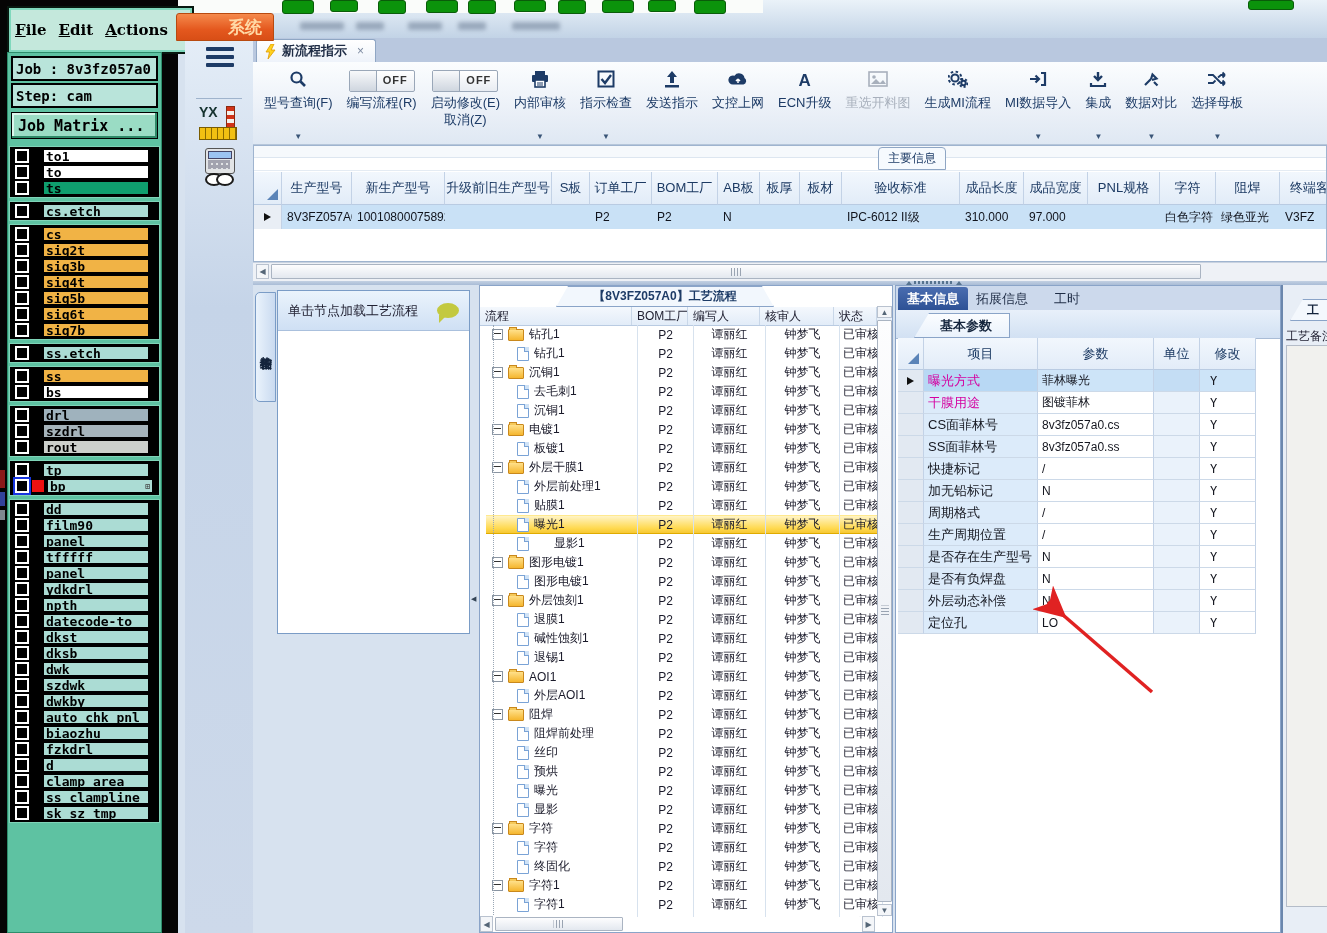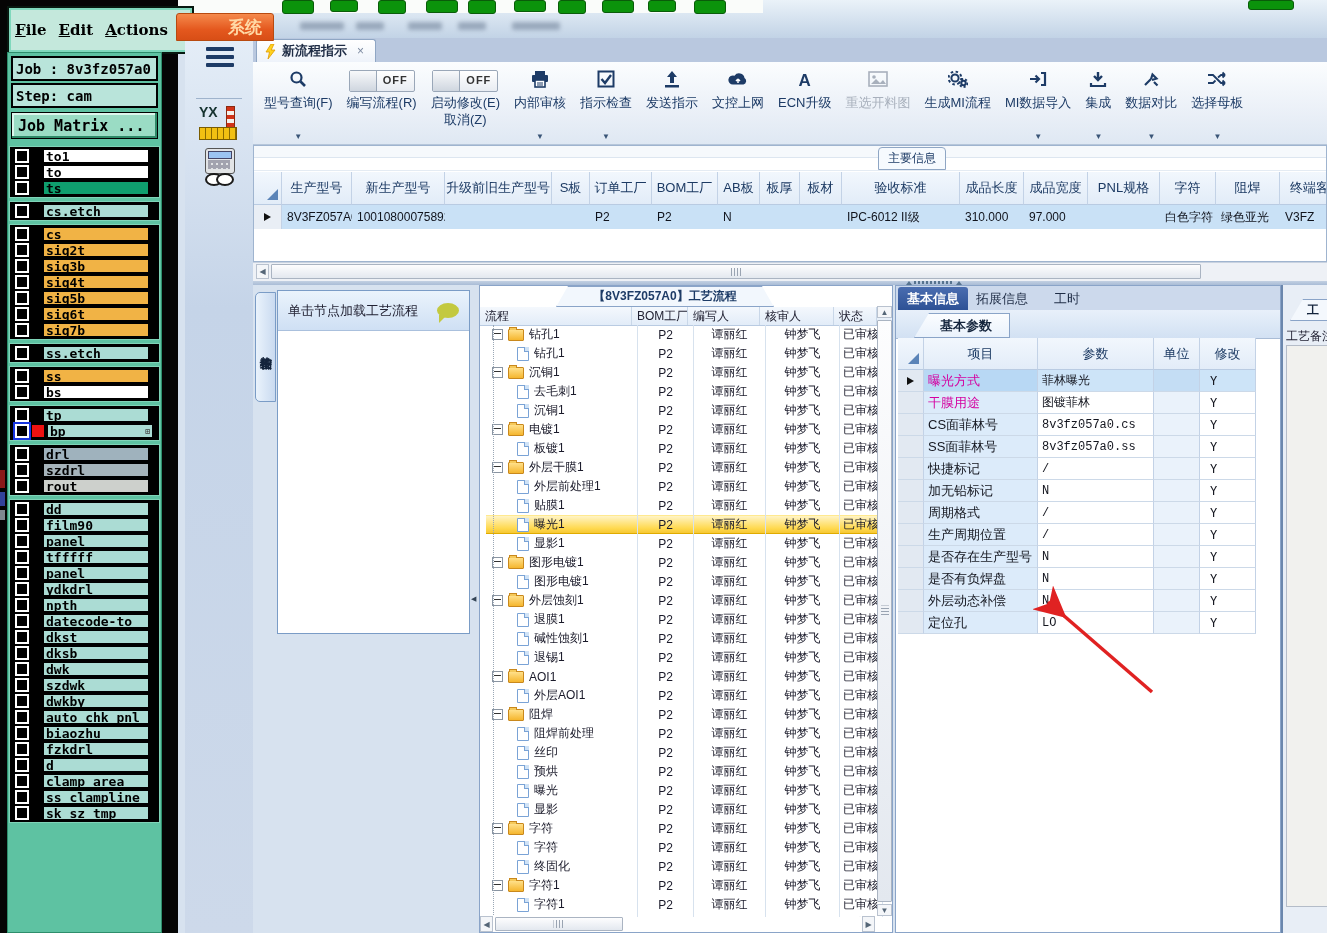--- a/index.html
+++ b/index.html
@@ -151,21 +151,21 @@
     display:flex;align-items:center;justify-content:center;padding-left:8px;box-sizing:border-box;}
   #pg-head{position:absolute;left:2px;top:52px;height:32px;display:flex;}
   .pgh{background:linear-gradient(#f2f7fd,#e2ecf8);border-right:1px solid #c3d2e6;border-bottom:1px solid #b9cbe2;
     font-size:13px;color:#1c3a63;display:flex;align-items:center;justify-content:center;box-sizing:border-box;flex:none;}
   #pg-rows{position:absolute;left:2px;top:84px;}
   .prow{display:flex;height:22px;}
   .pcell{border-right:1px solid #c3d2e6;border-bottom:1px solid #ccd9e8;font-size:13px;display:flex;align-items:center;
     box-sizing:border-box;flex:none;overflow:hidden;white-space:nowrap;color:#14161f;}
   .pcell.psel{background:#e2e9f2;justify-content:center;}
   .pcell.plabel{background:#dcebfa;padding-left:4px;}
-  .pcell.pvalue{background:#fff;padding-left:4px;font-family:Liberation Mono, monospace;font-size:12px;}
+  .pcell.pvalue{background:#fff;padding-left:4px;font-family:Liberation Sans, sans-serif;font-size:12px;}
   .pcell.punit{background:#eaf2fb;}
   .pcell.pmod{background:#fff;padding-left:10px;font-family:"DejaVu Sans Mono","Liberation Mono",monospace;font-size:12px;}
   .prow.selrow .plabel{background:#b8d8f4;}
   .prow.selrow .pvalue,.prow.selrow .pmod{background:#cde4f8;}
   .prow.selrow .punit{background:#c4ddf4;}
   .pgh.mt-corner::after{right:4px;bottom:5px;}
   #grip-dots{left:906px;top:279px;width:56px;height:7px;z-index:4;display:flex;align-items:center;gap:2px;}
   #grip-dots .dotrow{flex:1;height:3px;background:repeating-linear-gradient(90deg,#56738f 0 2px,transparent 2px 4px);}
   #grip-dots .tri-up{width:0;height:0;border-style:solid;border-width:0 3px 4px 3px;border-color:transparent transparent #56738f transparent;}
   
@@ -311,50 +311,50 @@
         <div class="lrow">
           <div class="lcheck"></div>
           <div class="lname" style="background: #ffffff;">
             <span>bs</span>
           </div>
         </div>
       </div>
       <div class="lgroup">
         <div class="lrow">
           <div class="lcheck"></div>
+          <div class="lname" style="background: rgb(159, 178, 189);">
+            <span>drl</span>
+          </div>
+        </div>
+        <div class="lrow">
+          <div class="lcheck"></div>
+          <div class="lname" style="background: rgb(166, 180, 187);">
+            <span>szdrl</span>
+          </div>
+        </div>
+        <div class="lrow">
+          <div class="lcheck"></div>
+          <div class="lname" style="background: rgb(205, 208, 204);">
+            <span>rout</span>
+          </div>
+        </div>
+      </div>
+      <div class="lgroup">
+        <div class="lrow">
+          <div class="lcheck"></div>
           <div class="lname" style="background: rgb(171, 220, 212);">
             <span>tp</span>
           </div>
         </div>
         <div class="lrow">
           <div class="lcheck sel"></div>
           <div class="lchip" style="background: rgb(238, 17, 17);"></div>
           <div class="lname tight" style="background: rgb(171, 220, 212);">
             <span>bp</span>
             <span class="bpg">⊞</span>
-          </div>
-        </div>
-      </div>
-      <div class="lgroup">
-        <div class="lrow">
-          <div class="lcheck"></div>
-          <div class="lname" style="background: rgb(159, 178, 189);">
-            <span>drl</span>
-          </div>
-        </div>
-        <div class="lrow">
-          <div class="lcheck"></div>
-          <div class="lname" style="background: rgb(166, 180, 187);">
-            <span>szdrl</span>
-          </div>
-        </div>
-        <div class="lrow">
-          <div class="lcheck"></div>
-          <div class="lname" style="background: rgb(205, 208, 204);">
-            <span>rout</span>
           </div>
         </div>
       </div>
       <div class="lgroup">
         <div class="lrow">
           <div class="lcheck"></div>
           <div class="lname" style="background: rgb(171, 220, 212);">
             <span>dd</span>
           </div>
         </div>
@@ -825,21 +825,21 @@
         <div class="tcell" style="width: 152px;">
           <div class="fico"></div>
           <span>曝光1</span>
         </div>
         <div class="tcell ctr" style="width: 56px;">P2</div>
         <div class="tcell ctr" style="width: 72px;">谭丽红</div>
         <div class="tcell ctr" style="width: 74px;">钟梦飞</div>
         <div class="tcell ctr" style="width: 43px;">已审核</div>
       </div>
       <div class="trow">
-        <div class="tcell" style="width: 152px;">
+        <div class="tcell" style="width: 152px; gap: 20px;">
           <div class="fico"></div>
           <span>显影1</span>
         </div>
         <div class="tcell ctr" style="width: 56px;">P2</div>
         <div class="tcell ctr" style="width: 72px;">谭丽红</div>
         <div class="tcell ctr" style="width: 74px;">钟梦飞</div>
         <div class="tcell ctr" style="width: 43px;">已审核</div>
       </div>
       <div class="trow">
         <div class="tcell" style="width: 152px;">

